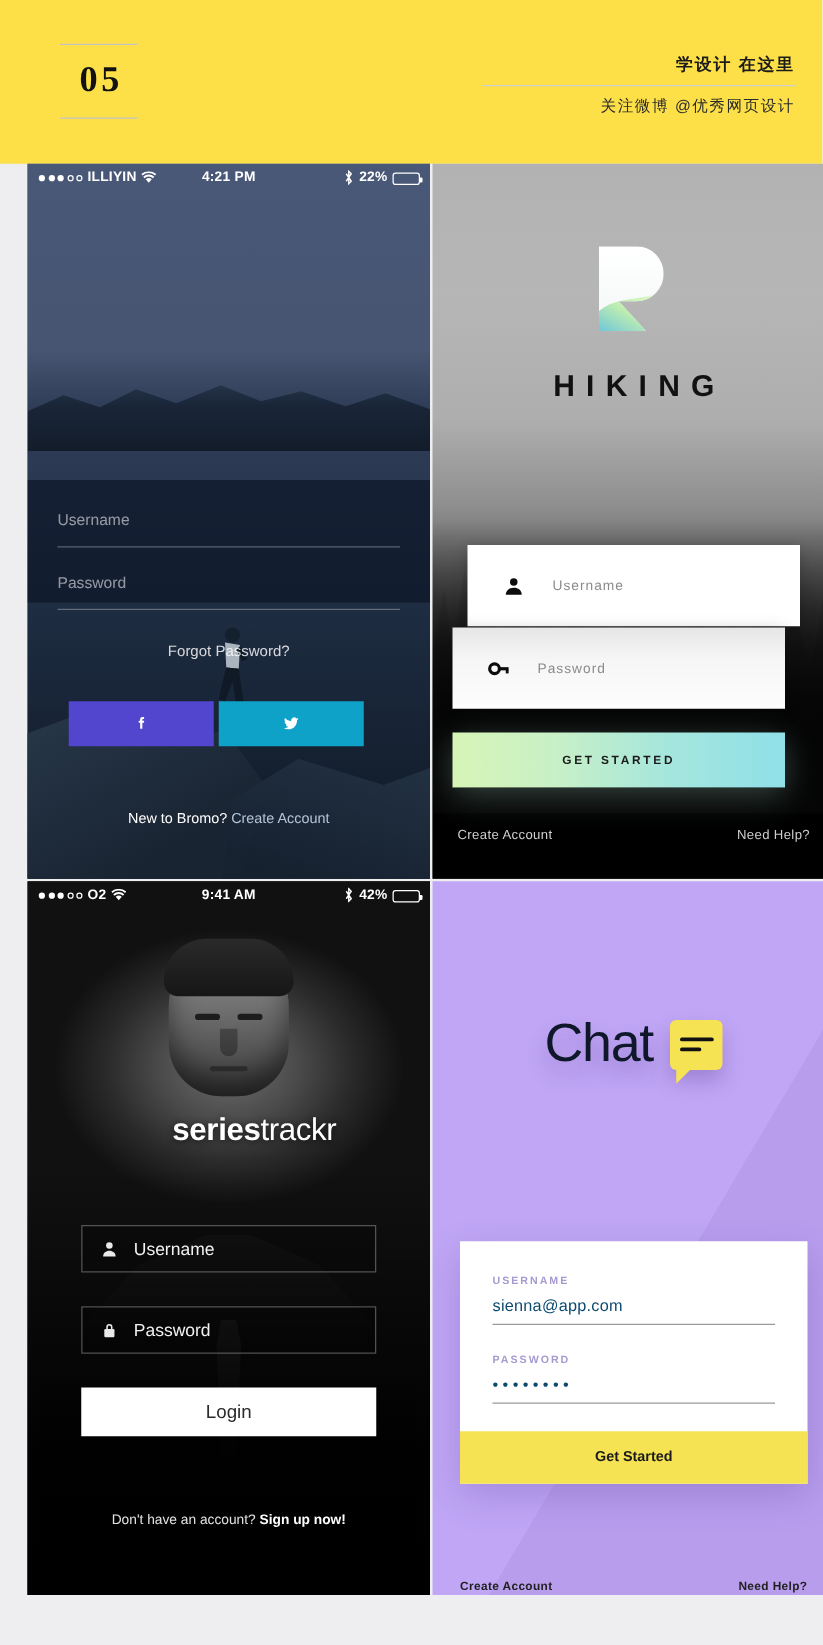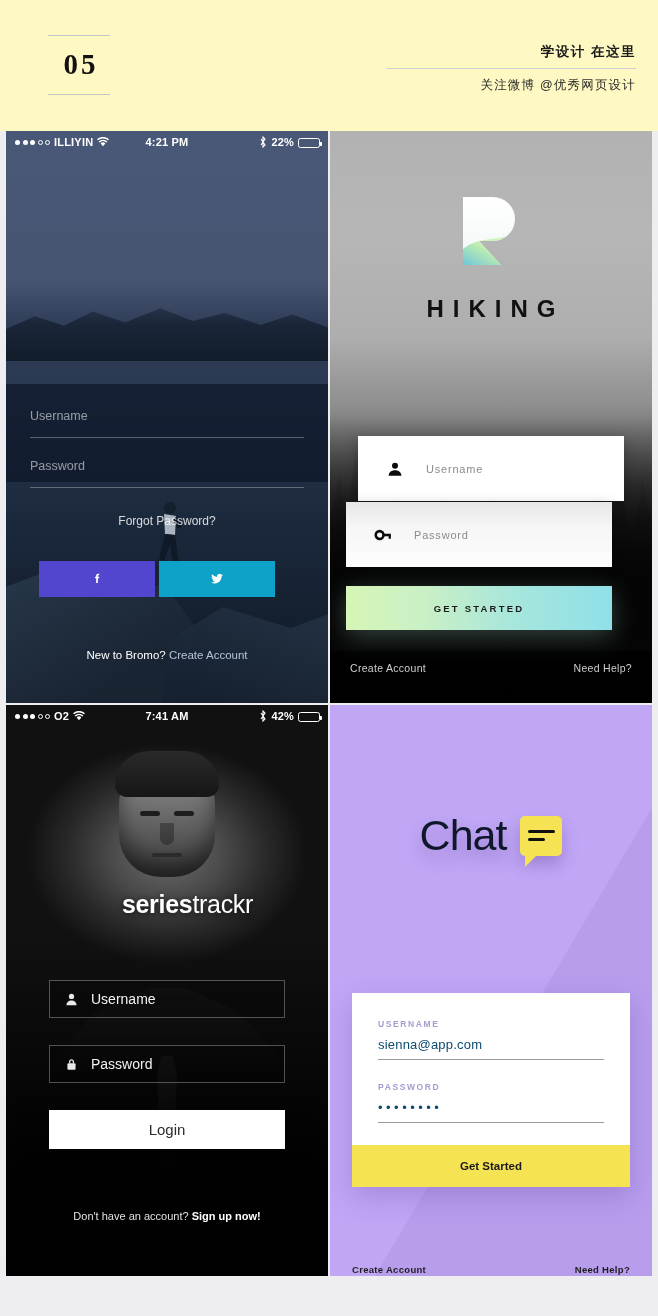--- a/index.html
+++ b/index.html
@@ -4,21 +4,21 @@
 <style>
   * { box-sizing: border-box; margin: 0; padding: 0; }
   html, body {
     width: 658px; height: 1316px;
     background: #eeeef1;
     font-family: "Liberation Sans", sans-serif;
     overflow: hidden;
   }
 
   
-  .header { position: relative; width: 658px; height: 131px; background: #fef9c3; }
+  .header { position: relative; width: 658px; height: 131px; background: #fde047; }
   .hdr-num-wrap {
     position: absolute; left: 48px; top: 35px;
     width: 62px; text-align: center;
   }
   .hdr-rule { height: 1px; background: #c3c3c8; width: 62px; }
   .hdr-num {
     font-family: "Liberation Serif", serif;
     font-size: 29px; font-weight: 700; color: #121212;
     letter-spacing: 3px; line-height: 1;
     padding: 14px 0 15px 4px;
@@ -29,21 +29,21 @@
     letter-spacing: 1.5px; line-height: 20px;
   }
   .hdr-cn-rule { height: 1px; background: #cfcfd4; margin: 6px 0 7px 0; }
   .hdr-cn-bot {
     font-size: 12.5px; font-weight: 400; color: #2a2a2a;
     letter-spacing: 1.2px; line-height: 19px;
   }
 
   
   .grid {
-    position: absolute; left: 6px; top: 131px;
+    position: absolute; left: 22px; top: 131px;
     width: 536px; height: 1143px;
     display: grid;
     grid-template-columns: 322px 322px;
     grid-template-rows: 572px 571px;
     gap: 2px;
   }
   .panel { position: relative; overflow: hidden; }
 
   
   .statusbar {
@@ -491,21 +491,21 @@
           <span class="sb-dot off"></span>
             <span class="sb-dot off"></span>
         </span>
         <span>O2</span>
         <svg width="12" height="10" viewBox="0 0 12 10">
           <path d="M6 9.2 L3.6 6.4 a3.6 3.6 0 0 1 4.8 0 Z" fill="#fff"></path>
           <path d="M1.6 4.4 a6.4 6.4 0 0 1 8.8 0 l-1 1.1 a5 5 0 0 0-6.8 0 Z" fill="#fff"></path>
           <path d="M0 2.2 a9 9 0 0 1 12 0 l-1 1.1 a7.6 7.6 0 0 0-10 0 Z" fill="#fff"></path>
         </svg>
       </div>
-      <div class="sb-center">7:41 AM</div>
+      <div class="sb-center">9:41 AM</div>
       <div class="sb-right">
         <svg width="8" height="12" viewBox="0 0 8 12">
           <path d="M2 3 L6 9 L4 11 L4 1 L6 3 L2 9" stroke="#fff" stroke-width="1.1" fill="none"></path>
         </svg>
         <span>42%</span>
         <span class="sb-batt">
           <span class="sb-batt-fill" style="width:42%"></span>
         </span>
       </div>
     </div>

